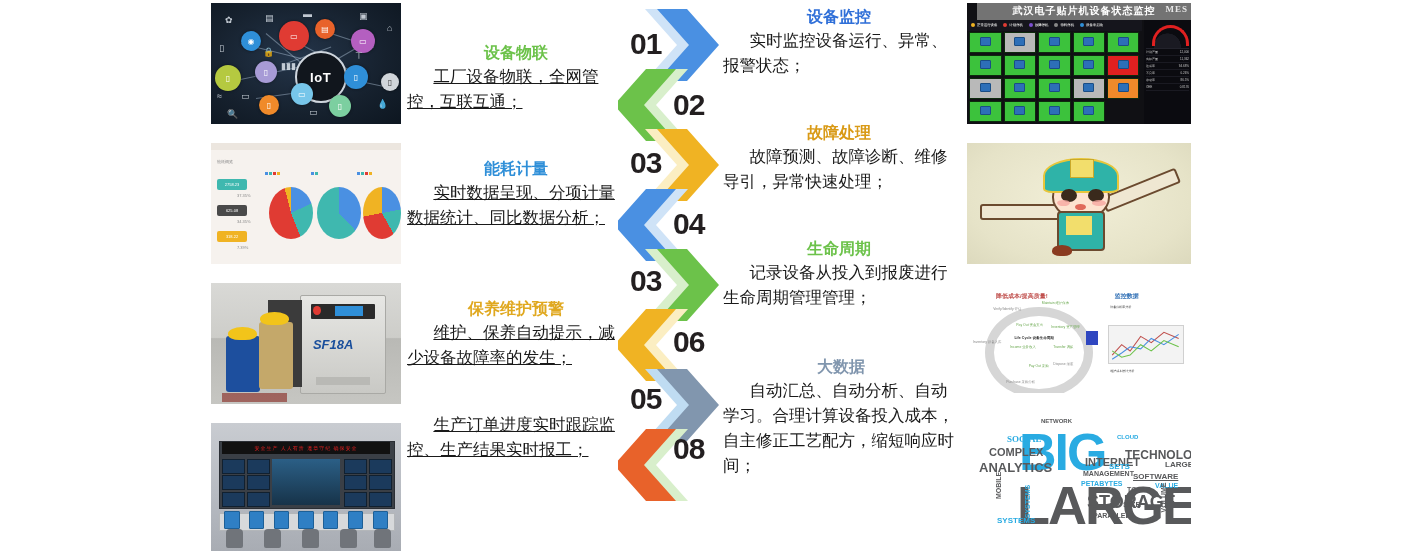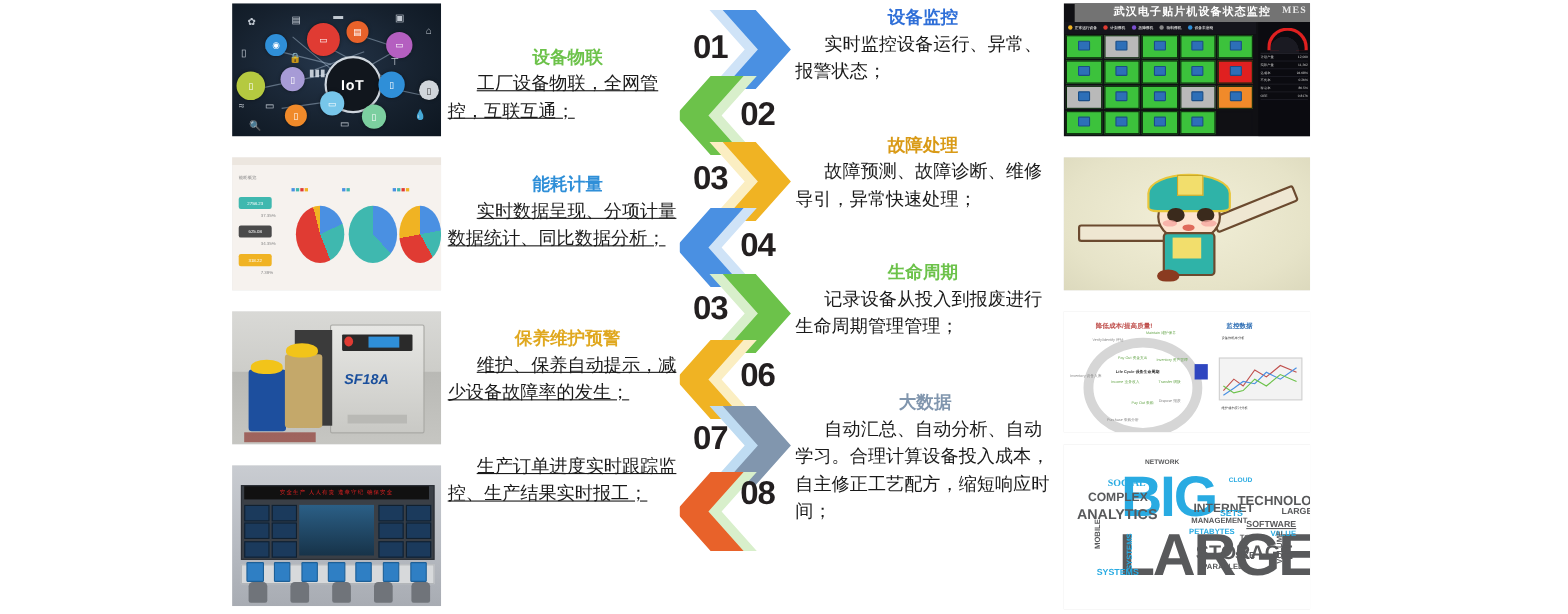--- a/index.html
+++ b/index.html
@@ -488,21 +488,21 @@
       <path d="M28 4 L58 4 L26 40 L58 76 L28 76 L-4 40 Z" fill="#e8622a"></path>
     </svg>
   </div>
 
   <div class="num" style="left:630px;top:27px;">01</div>
   <div class="num" style="left:673px;top:88px;">02</div>
   <div class="num" style="left:630px;top:146px;">03</div>
   <div class="num" style="left:673px;top:207px;">04</div>
   <div class="num" style="left:630px;top:264px;">03</div>
   <div class="num" style="left:673px;top:325px;">06</div>
-  <div class="num" style="left:630px;top:382px;">07</div>
+  <div class="num" style="left:630px;top:382px;">05</div>
   <div class="num" style="left:673px;top:432px;">08</div>
 
   <div class="txtblk left" style="left:407px;top:44px;width:218px;">
     <div class="ttl" style="color:#6cc24a;">设备物联</div>
     <div class="body">工厂设备物联，全网管控，互联互通；</div>
   </div>
 
   <div class="txtblk left" style="left:407px;top:160px;width:218px;">
     <div class="ttl" style="color:#2f8fd8;">能耗计量</div>
     <div class="body">实时数据呈现、分项计量数据统计、同比数据分析；</div>

